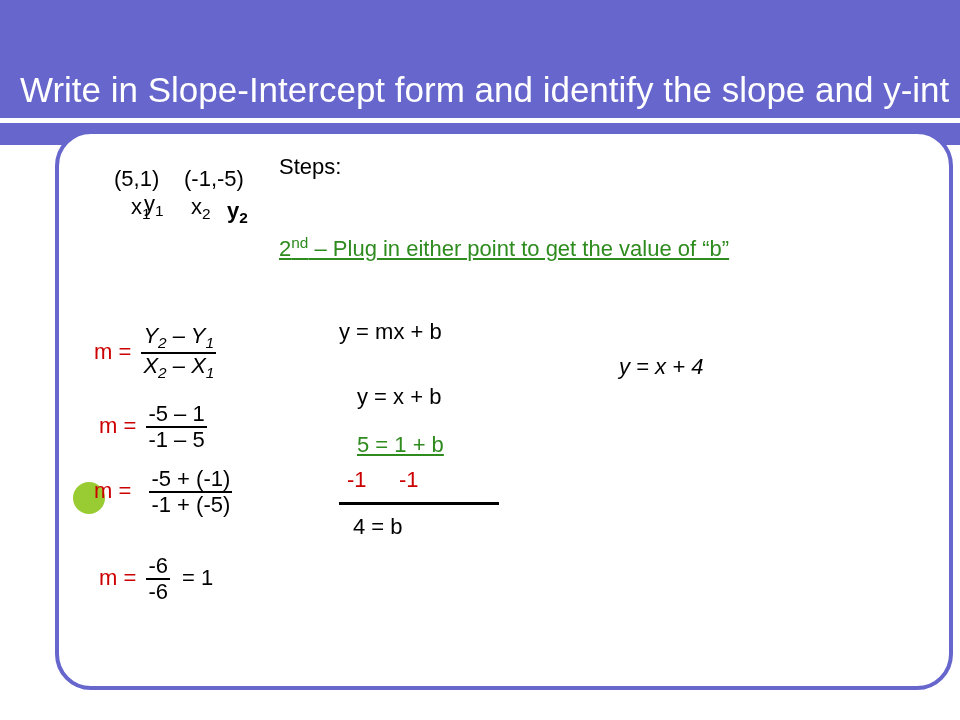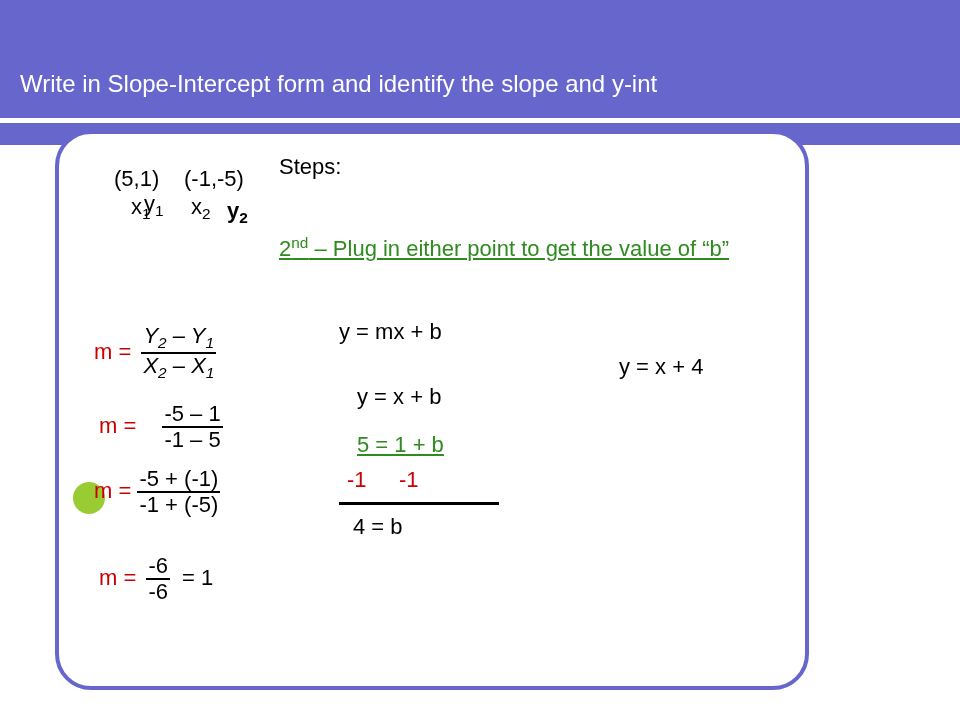--- a/index.html
+++ b/index.html
@@ -16,36 +16,36 @@
     top: 0; left: 0;
     width: 100%;
     height: 145px;
     background: #6666cc;
   }
   .title {
     position: absolute;
     top: 70px;
     left: 20px;
     color: #fff;
-    font-size: 24px;
+    font-size: 35px;
     font-weight: normal;
   }
   .title-underline {
     position: absolute;
     top: 118px;
     left: 0;
     width: 100%;
     height: 5px;
     background: #fff;
   }
   .panel {
     position: absolute;
     top: 130px;
     left: 55px;
-    width: 754px;
+    width: 898px;
     height: 560px;
     background: #fff;
     border: 4px solid #6666cc;
     border-radius: 36px;
   }
   .bullet {
     position: absolute;
     top: 348px;
     left: 14px;
     width: 32px;
@@ -104,29 +104,29 @@
   <div class="pt" style="top:190px; left:35px;">
     <span class="red">m =</span>
     <span class="frac" style="margin-left:4px;font-style:italic;">
       <span class="top"><span>Y</span><sub>2</sub><span> – Y</span><sub>1</sub></span>
       <span class="bot"><span>X</span><sub>2</sub><span> – X</span><sub>1</sub></span>
     </span>
   </div>
 
   <div class="pt" style="top:268px; left:40px;">
     <span class="red">m =</span>
-    <span class="frac" style="margin-left:20px;">
+    <span class="frac" style="margin-left:4px;">
       <span class="top">-5 – 1</span>
       <span class="bot">-1 – 5</span>
     </span>
   </div>
 
   <div class="pt" style="top:333px; left:35px;">
     <span class="red">m =</span>
-    <span class="frac" style="margin-left:0;">
+    <span class="frac" style="margin-left:12px;">
       <span class="top">-5 + (-1)</span>
       <span class="bot">-1 + (-5)</span>
     </span>
   </div>
 
   <div class="pt" style="top:420px; left:40px;">
     <span class="red">m =</span>
     <span class="frac" style="margin-left:4px;">
       <span class="top">-6</span>
       <span class="bot">-6</span>
@@ -135,14 +135,14 @@
   </div>
 
   <div class="pt" style="top:185px; left:280px;">y = mx + b</div>
   <div class="pt" style="top:250px; left:298px;">y = x + b</div>
   <div class="pt green" style="top:298px; left:298px;">5 = 1 + b</div>
   <div class="pt red" style="top:333px; left:288px;">-1</div>
   <div class="pt red" style="top:333px; left:340px;">-1</div>
   <div class="hr-small" style="top:368px; left:280px;"></div>
   <div class="pt" style="top:380px; left:294px;">4 = b</div>
 
-  <div class="pt" style="top:220px; left:560px;">y = x + 4</div>
+  <div class="pt" style="top:220px; left:560px;font-style:italic;">y = x + 4</div>
 </div>
 
 </body></html>

